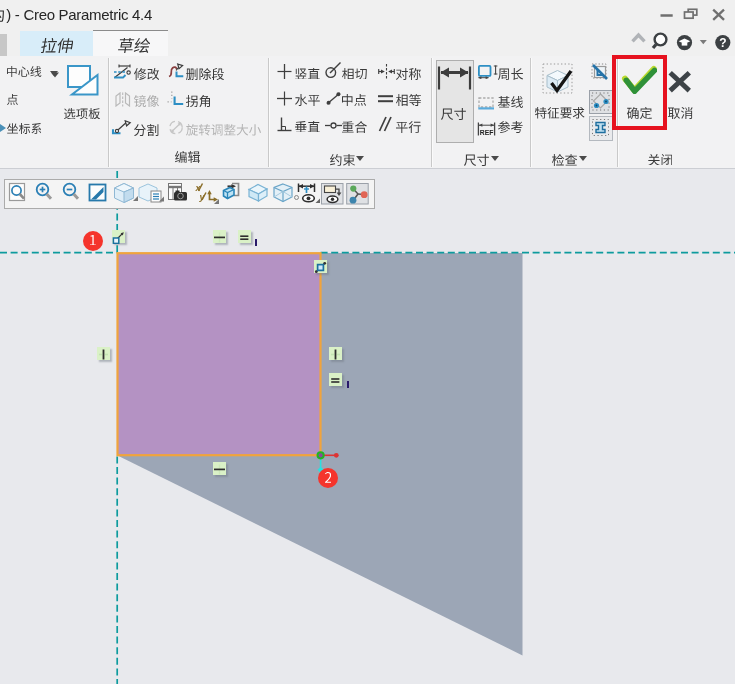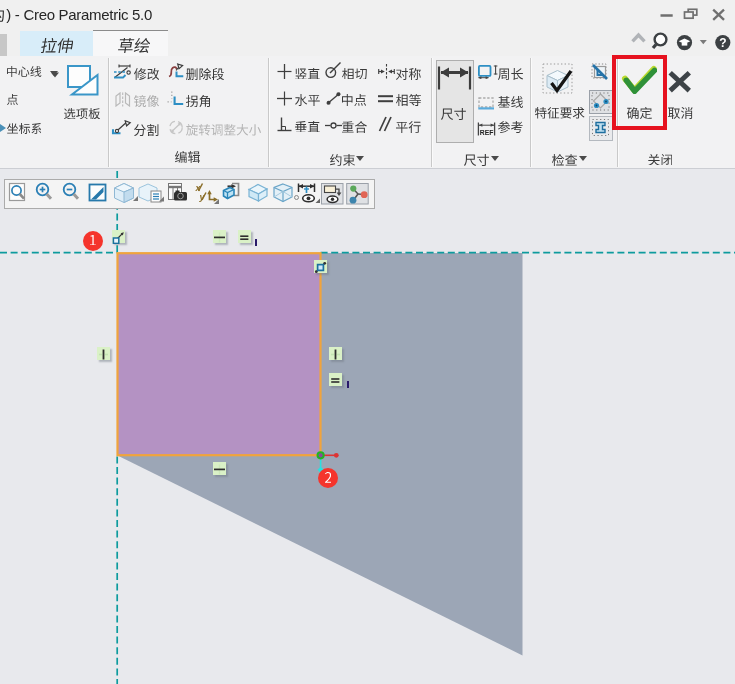--- a/index.html
+++ b/index.html
@@ -27,21 +27,21 @@
   .redc{position:absolute;width:20px;height:20px;border-radius:50%;background:#f5342c;
         color:#fff;font-size:14.5px;line-height:20px;text-align:center;}
   
   .gbox{position:absolute;width:13px;height:13px;background:#daf1c7;
         box-shadow:2px 2px 1.5px rgba(110,120,130,.45);}
   #redbox{left:611.5px;top:55px;width:47.5px;height:67px;border:4px solid #e6121f;}
 </style>
 </head>
 <body>
 <div class="abs" id="titlebar">
-  <div class="abs" id="titletext">) - Creo Parametric 5.0</div>
+  <div class="abs" id="titletext">) - Creo Parametric 4.4</div>
 </div>
 <div class="abs" id="tabbar">
   <div class="abs tab" id="tabfrag"></div>
   <div class="abs tab" id="tab1"></div>
   <div class="abs tab" id="tab2"></div>
 </div>
 <div class="abs" id="ribbon">
   <div class="sep" style="left:108px"></div>
   <div class="sep" style="left:267.5px"></div>
   <div class="sep" style="left:430.5px"></div>

